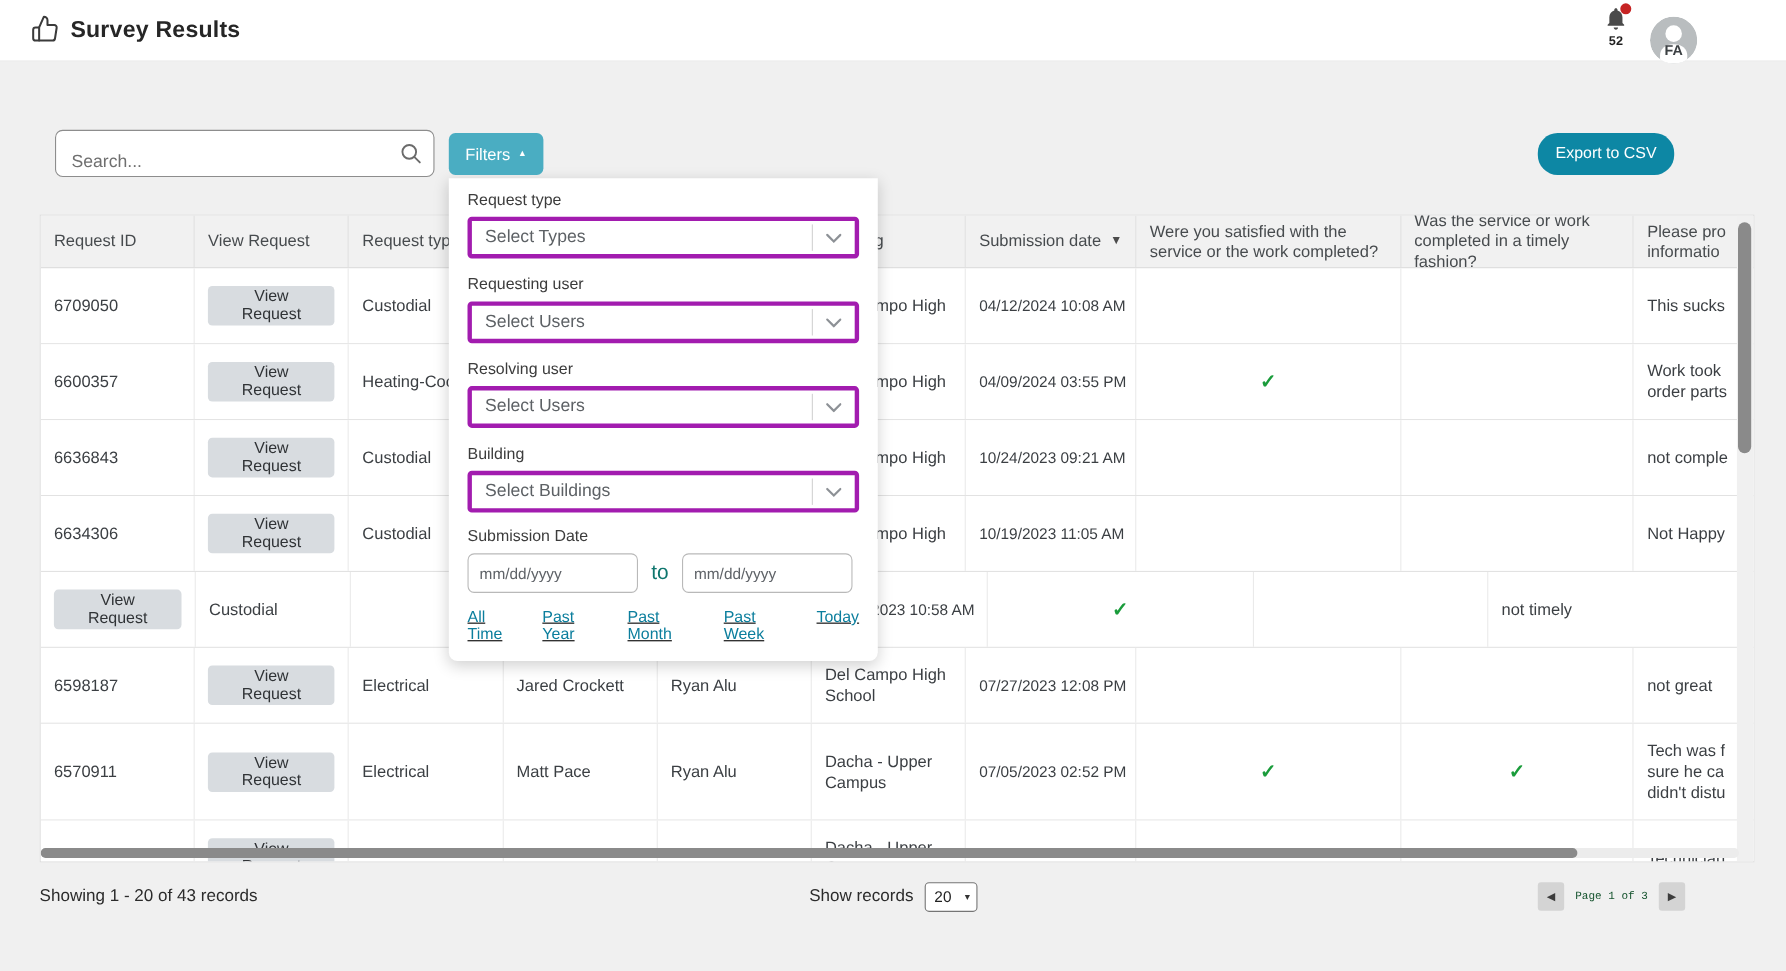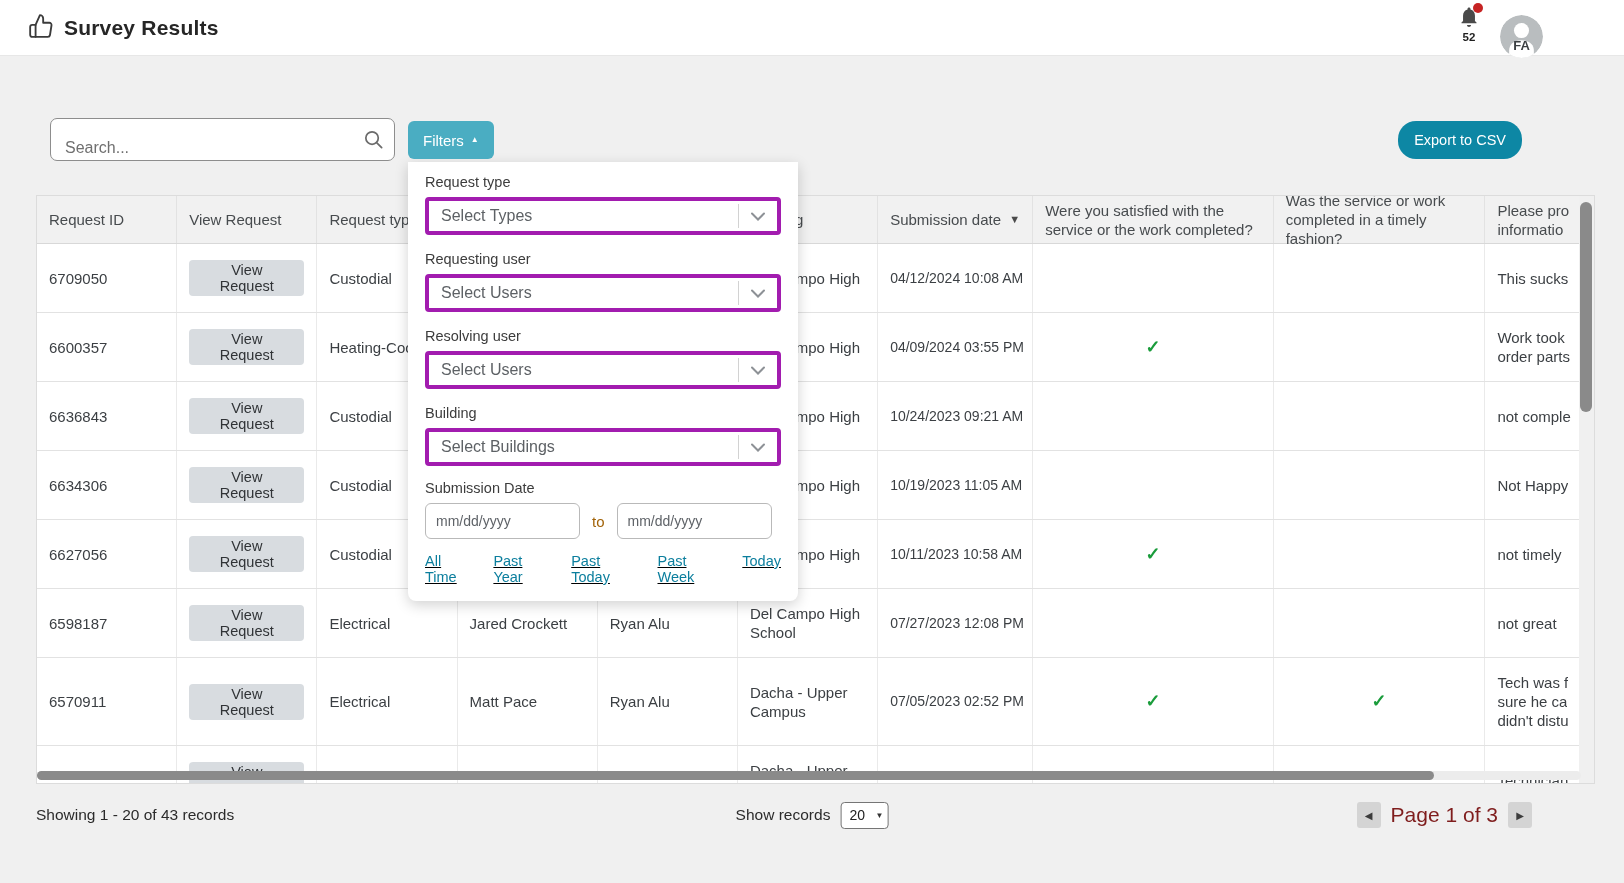--- a/index.html
+++ b/index.html
@@ -49,21 +49,21 @@
   .fselect { display:flex; align-items:center; height:38px; border:4px solid #a21caf;
              border-radius:4px; background:#fff; padding-left:12px; cursor:pointer; }
   .fselect .ph { flex:1; font-size:16px; color:#5d6165; overflow:hidden; white-space:nowrap; }
   .fselect .sep { width:1px; height:24px; background:#d2d2d2; }
   .fselect .chev { width:38px; display:flex; align-items:center; justify-content:center; }
   .date-row { display:flex; align-items:center; gap:12px; margin-bottom:14px; }
   .date-row input { width:155px; height:36px; border:1px solid #b9b9b9; border-radius:6px;
                     font-family:"Liberation Sans",sans-serif; font-size:14px; color:#3c4043;
                     padding:0 10px; outline:none; }
   .date-row input::placeholder { color:#5f6368; }
-  .date-sep { font-size:15px; color:#a16207; }
+  .date-sep { font-size:19px; color:#0f766e; }
   .quick-links { display:flex; gap:22px;text-decoration:underline; }
   .quick-links a { font-size:14.5px; color:#0b7e9d; text-decoration:none; cursor:pointer; }
 
   
   .table-wrap { position:absolute; left:36px; top:195px; width:1559px; height:589px;
                 background:#fff; overflow:hidden; border:1px solid #dcdcdc; z-index:1; }
   .thead { display:flex; width:1677px; height:48px; background:#f1f1f1;
            border-bottom:1px solid #d8d8d8; }
   .th { display:flex; align-items:center; padding:4px 12px; font-size:15px; color:#474b4e;
         border-right:1px solid #e2e2e2; line-height:19px; }
@@ -107,21 +107,21 @@
                         border:1px solid #757575; border-radius:4px; background:#fff;
                         font-family:"Liberation Sans",sans-serif; font-size:14px; color:#222;
                         padding:0 16px 0 8px; cursor:pointer; outline:none; }
   .select-wrap .sel-caret { position:absolute; right:5px; top:9px; font-size:8px; color:#333;
                             pointer-events:none; }
   .pager { position:absolute; right:56px; top:0; display:flex; align-items:center; gap:10px;
            height:34px; }
   .pager-btn { width:24px; height:26px; background:#d4d4d4; border:none; border-radius:3px;
                font-size:10px; color:#3c3c3c; display:flex; align-items:center;
                justify-content:center; cursor:pointer; }
-  .page-label { font-size:21px; color:#7f1d1d; }
+  .page-label { font-size:10px; color:#14532d;font-family:Liberation Mono, monospace; }
 </style>
 </head>
 <body>
 
 <div id="page">
 
   <div class="appbar">
     <div class="title-group">
       <span>
         <svg width="26" height="26" viewBox="0 0 24 24" fill="none" stroke="#3b3b3b" stroke-width="1.7" stroke-linejoin="round" stroke-linecap="round">
@@ -246,21 +246,20 @@
     <div class="td col-resuser"></div>
     <div class="td col-building">Del Campo High</div>
     <div class="td col-date">10/19/2023 11:05 AM</div>
     <div class="td col-sat center"></div>
     <div class="td col-tim center"></div>
     <div class="td col-comment comment">
             <div class="cline">Not Happy</div>
           </div>
   </div>
         <div class="trow">
-    <div class="td col-id">6627056</div>
     <div class="td col-view">
       <button class="view-btn">View Request</button>
     </div>
     <div class="td col-type">Custodial</div>
     <div class="td col-requser"></div>
     <div class="td col-resuser"></div>
     <div class="td col-building">Del Campo High</div>
     <div class="td col-date">10/11/2023 10:58 AM</div>
     <div class="td col-sat center">
             <span class="check">✓</span>
@@ -401,19 +400,19 @@
     </div>
     <div class="flabel" style="margin-top:-2px;">Submission Date</div>
     <div class="date-row">
       <input type="text" placeholder="mm/dd/yyyy" style="">
       <span class="date-sep">to</span>
       <input type="text" placeholder="mm/dd/yyyy" style="">
     </div>
     <div class="quick-links">
       <a>All Time</a>
       <a>Past Year</a>
-      <a>Past Today</a>
+      <a>Past Month</a>
       <a>Past Week</a>
       <a>Today</a>
     </div>
   </div>
 
 </div>
 
 </body></html>

